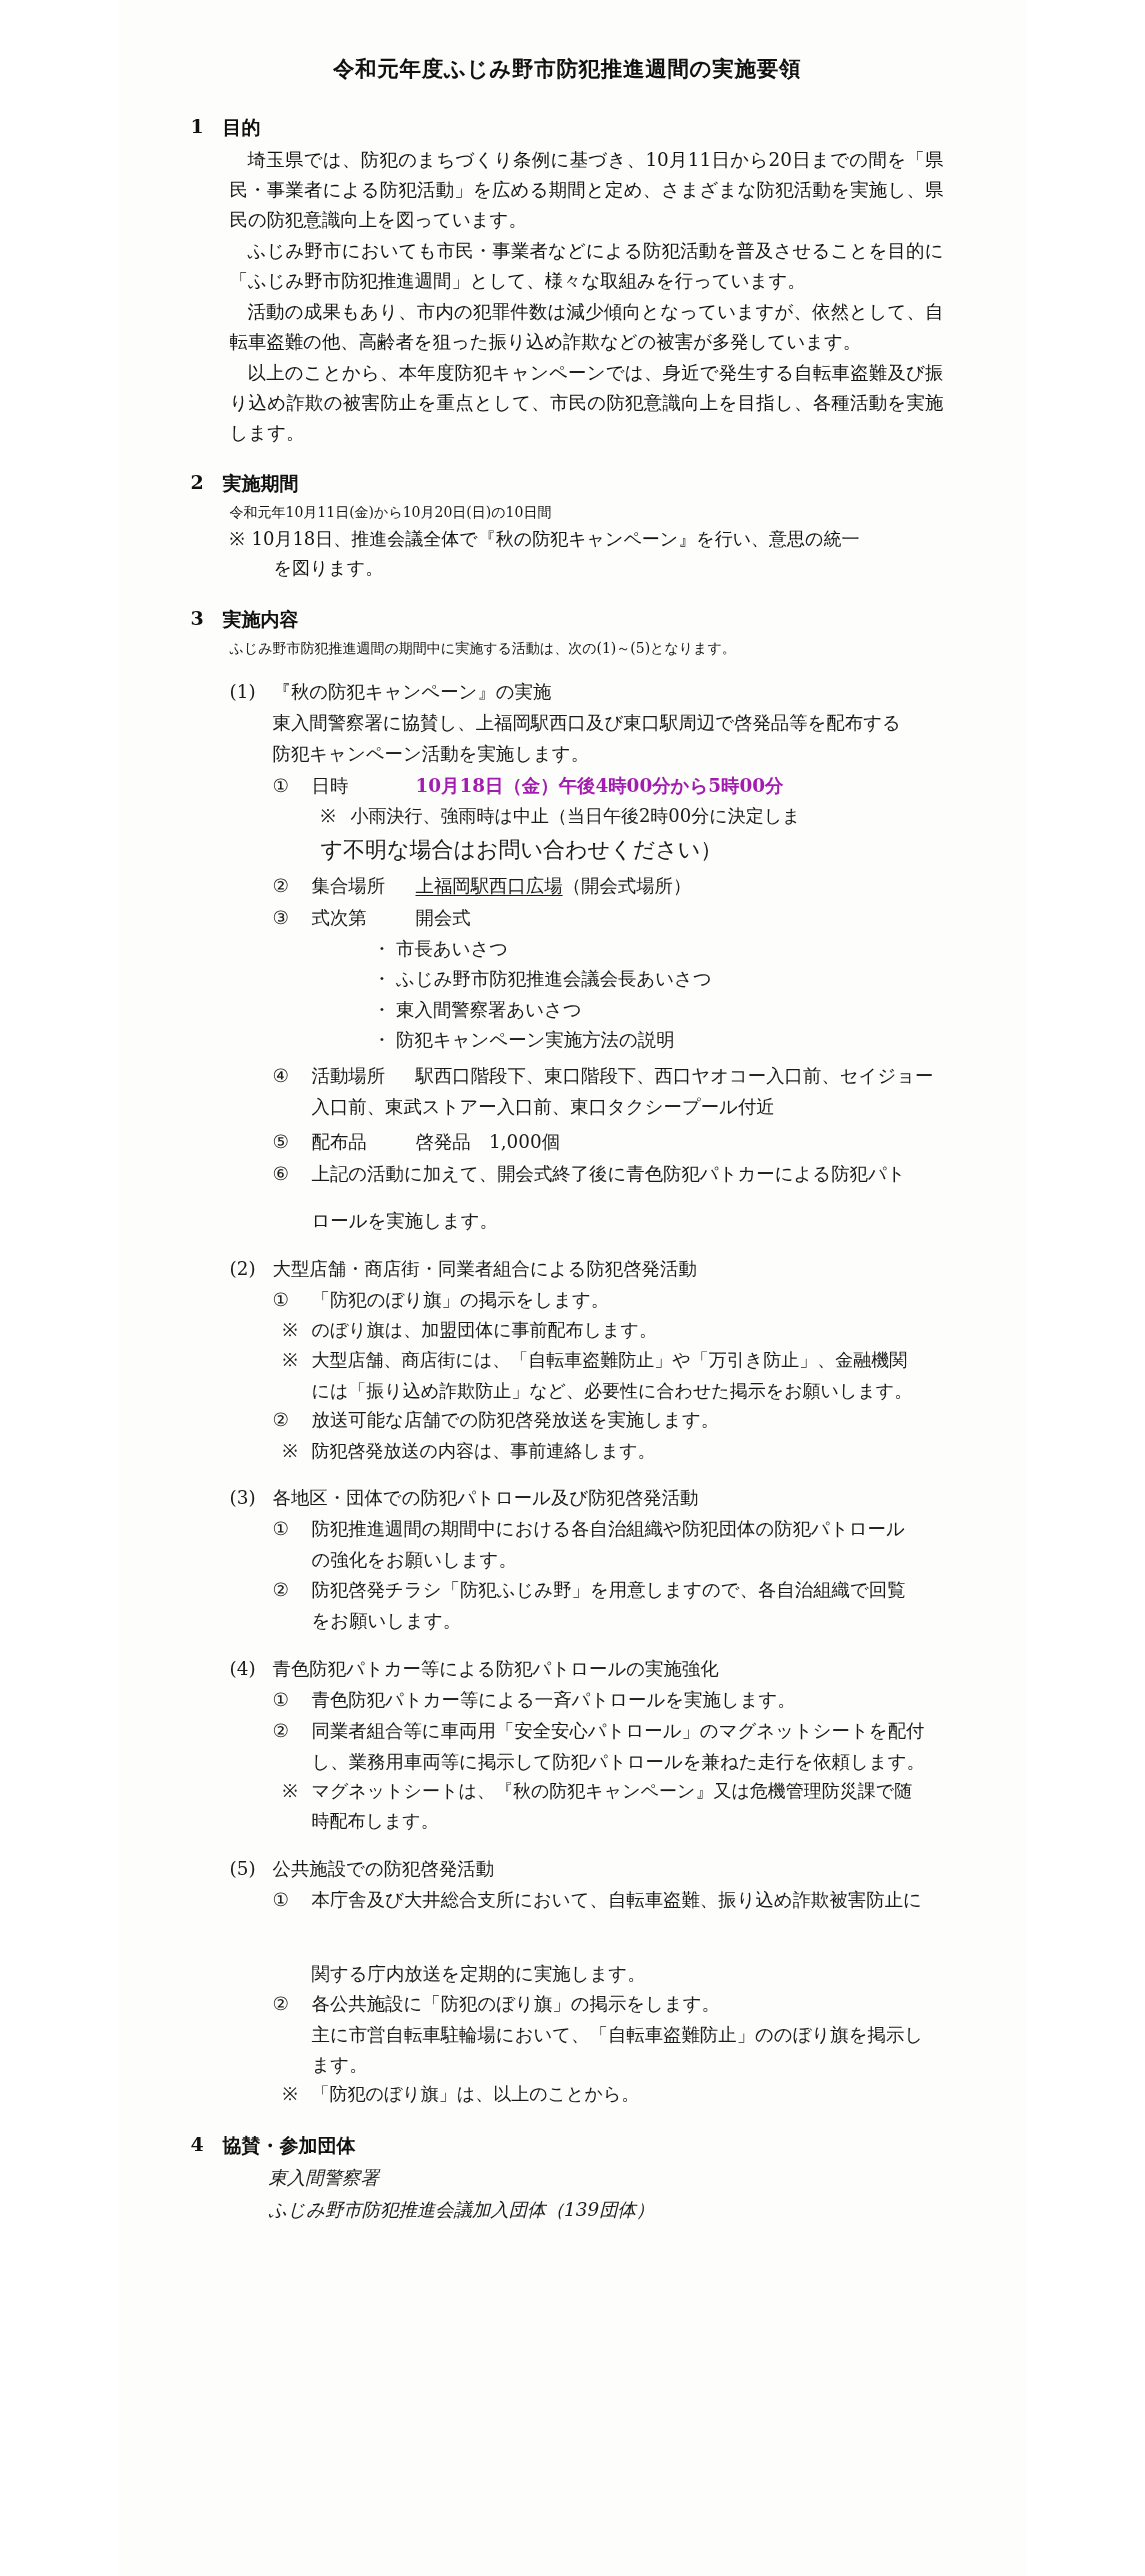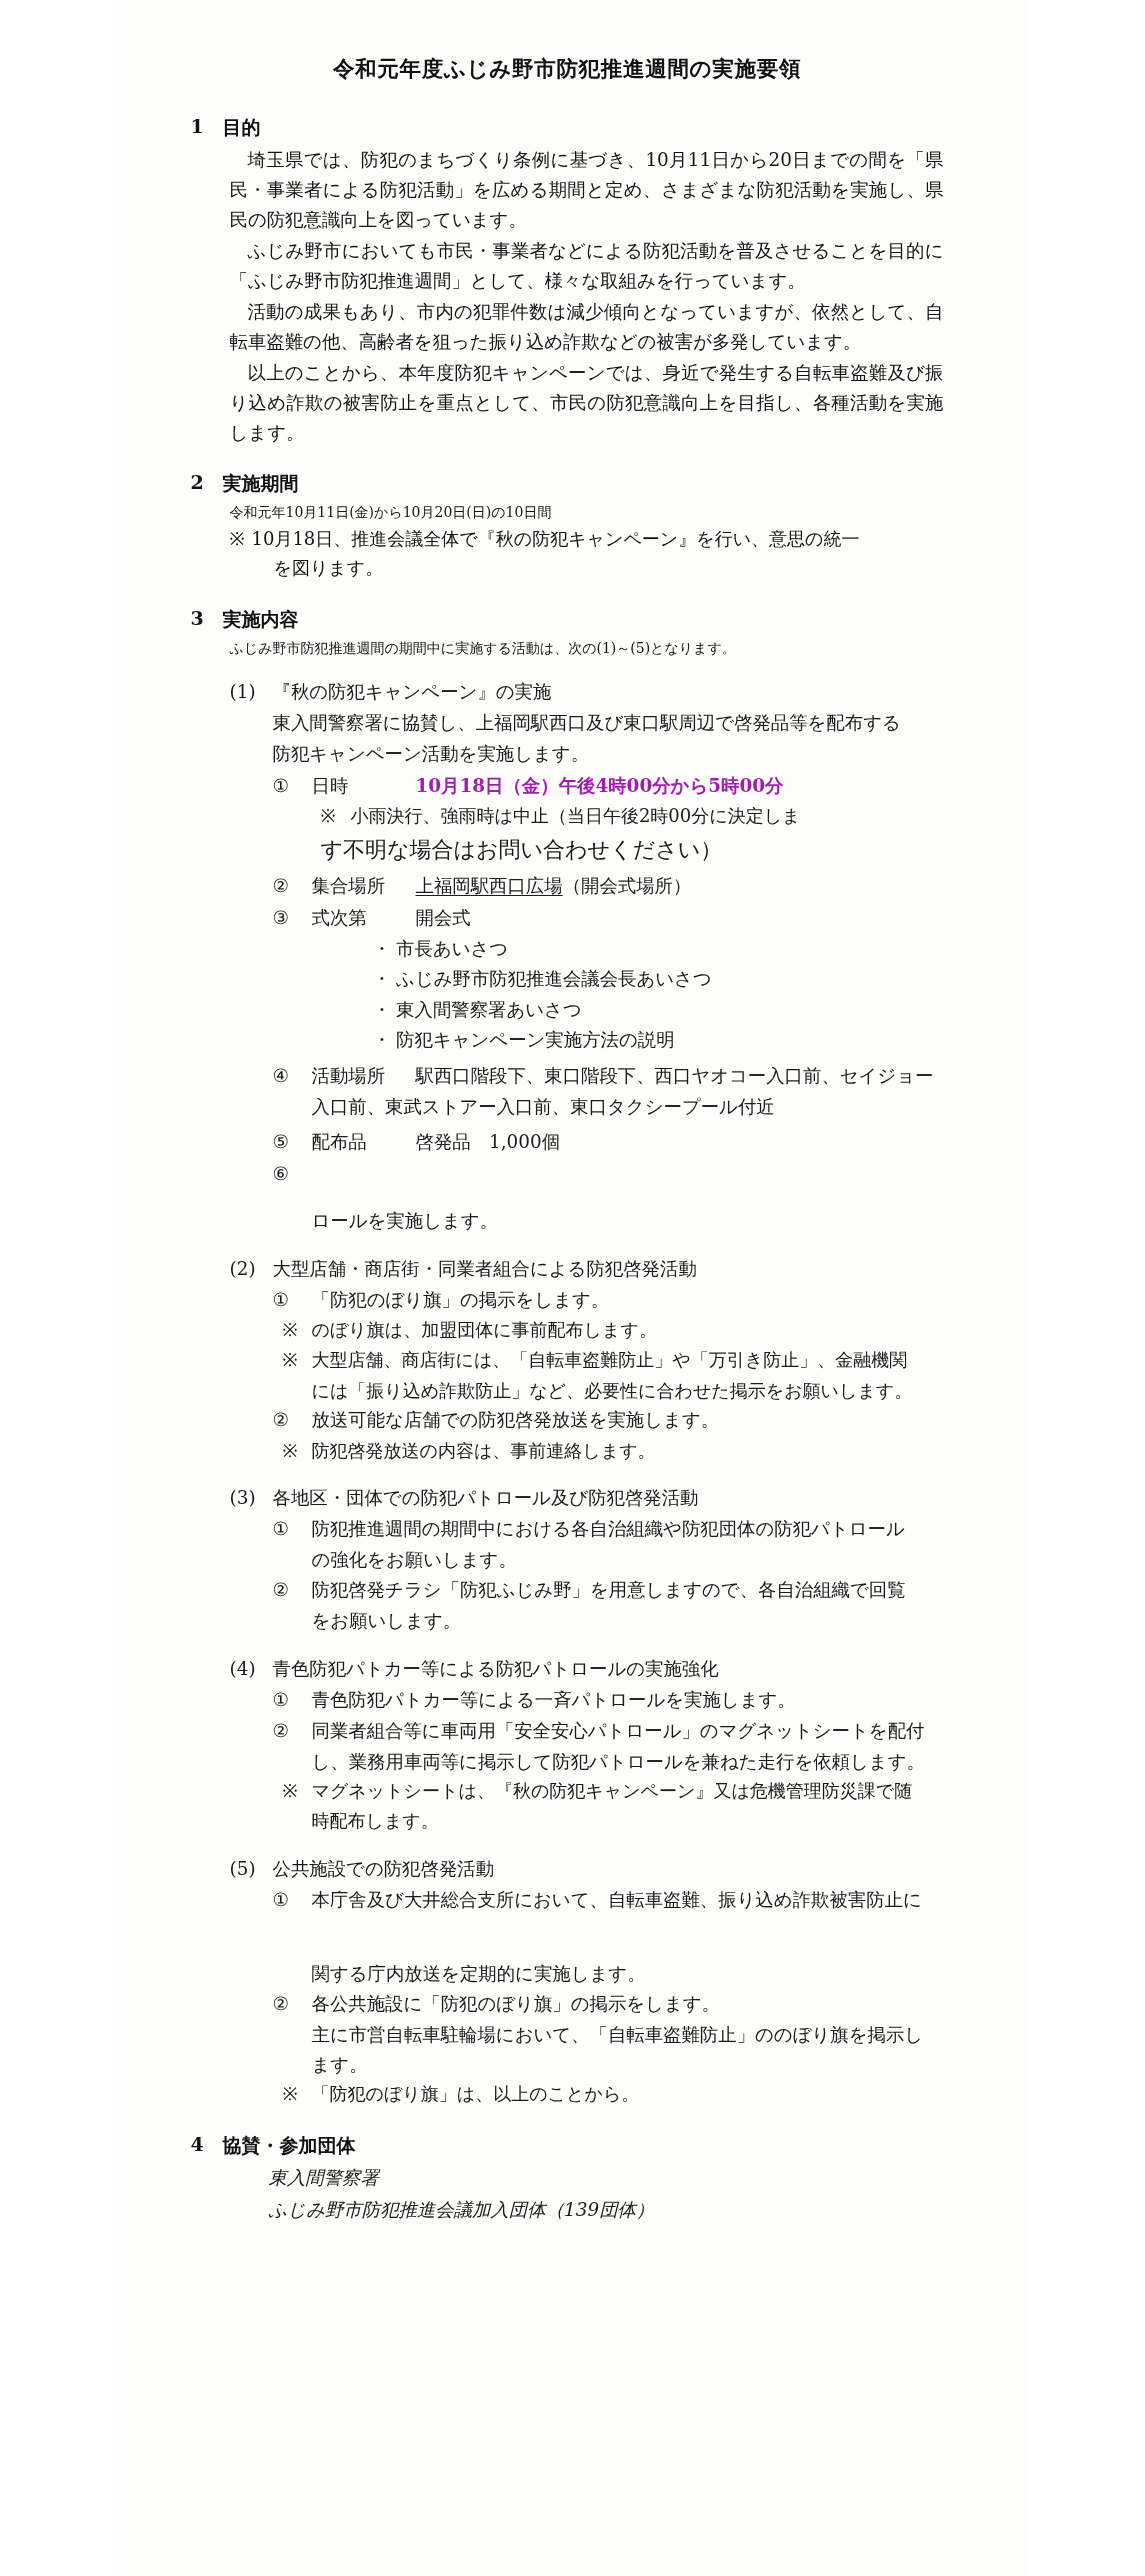--- a/index.html
+++ b/index.html
@@ -278,20 +278,23 @@
     <div style="padding-left:121px;font-size:18.4px;line-height:1.62;">入口前、東武ストアー入口前、東口タクシープール付近</div>
 
     <div class="item" style="margin-top:5.6px;">
       <span class="item-num">⑤</span>
       <span class="item-lbl">配布品</span>
       <span class="item-body">啓発品　1,000個</span>
     </div>
 
     <div class="item">
       <span class="item-num">⑥</span>
+      <span class="item-body">
+        <span class="hang">上記の活動に加えて、開会式終了後に青色防犯パトカーによる防犯パト</span>
+      </span>
     </div>
     <div style="padding-left:121px;font-size:18.4px;line-height:1.62;margin-top:18px;">ロールを実施します。</div>
   </div>
 
   <div class="sub">
     <div class="sub-head">
       <span class="sub-num">(2)</span>
       <span class="sub-title">大型店舗・商店街・同業者組合による防犯啓発活動</span>
     </div>
     <div class="item">

